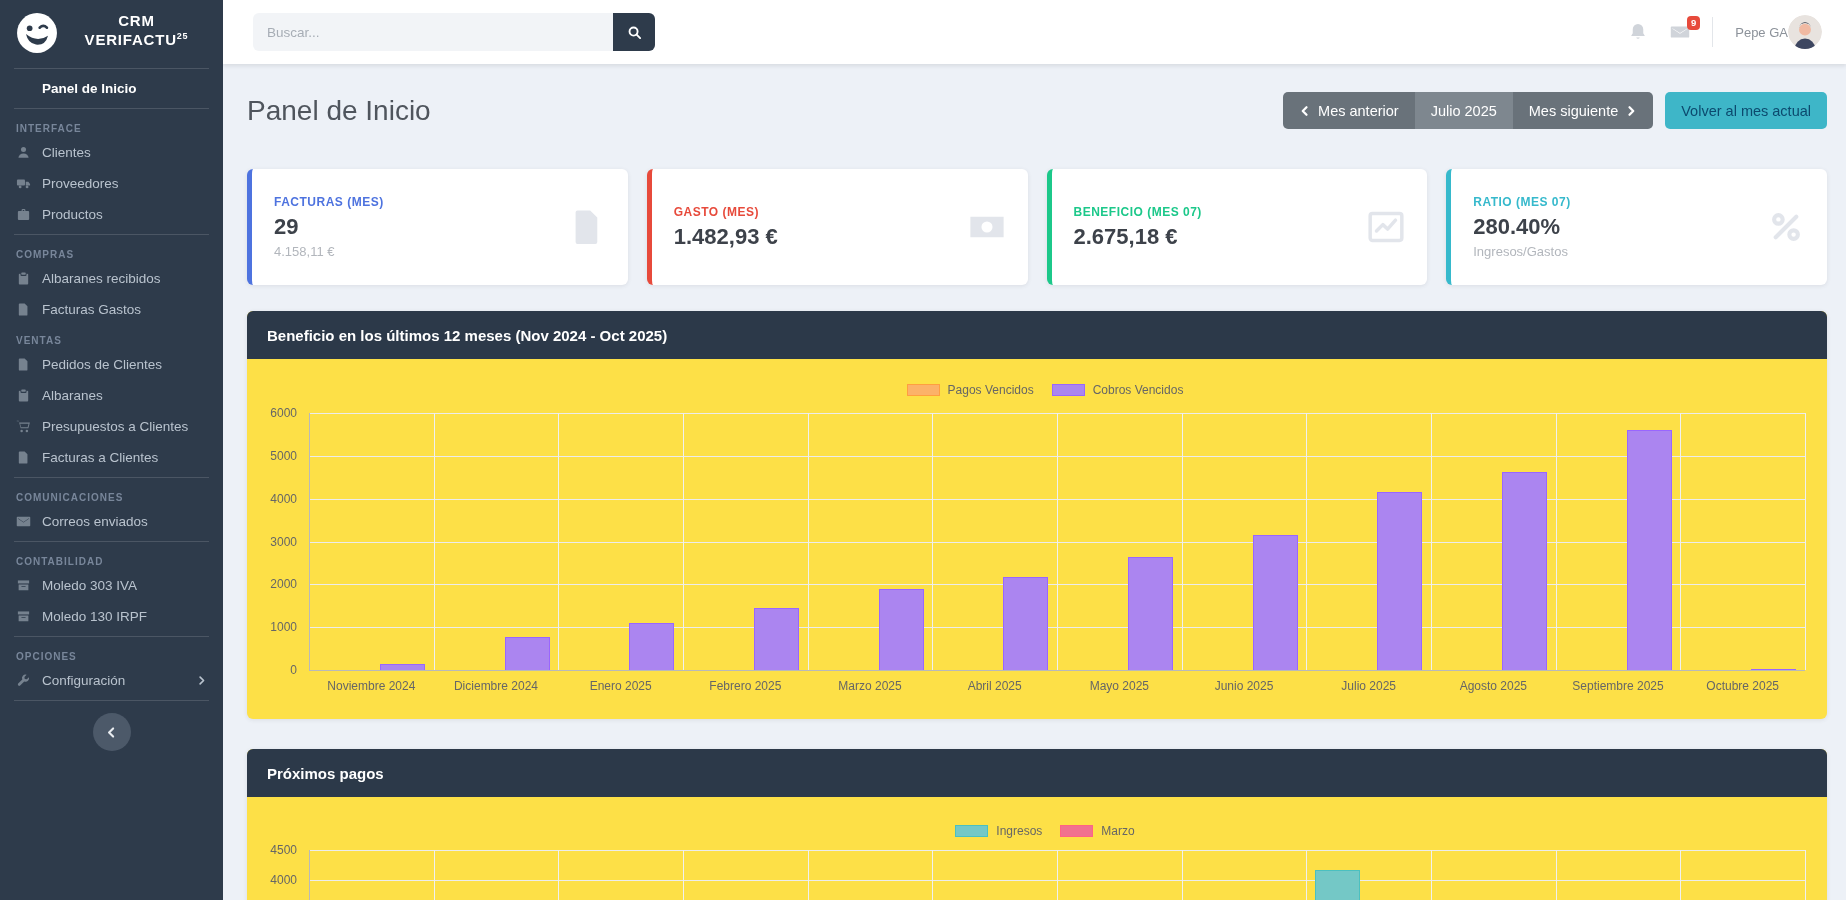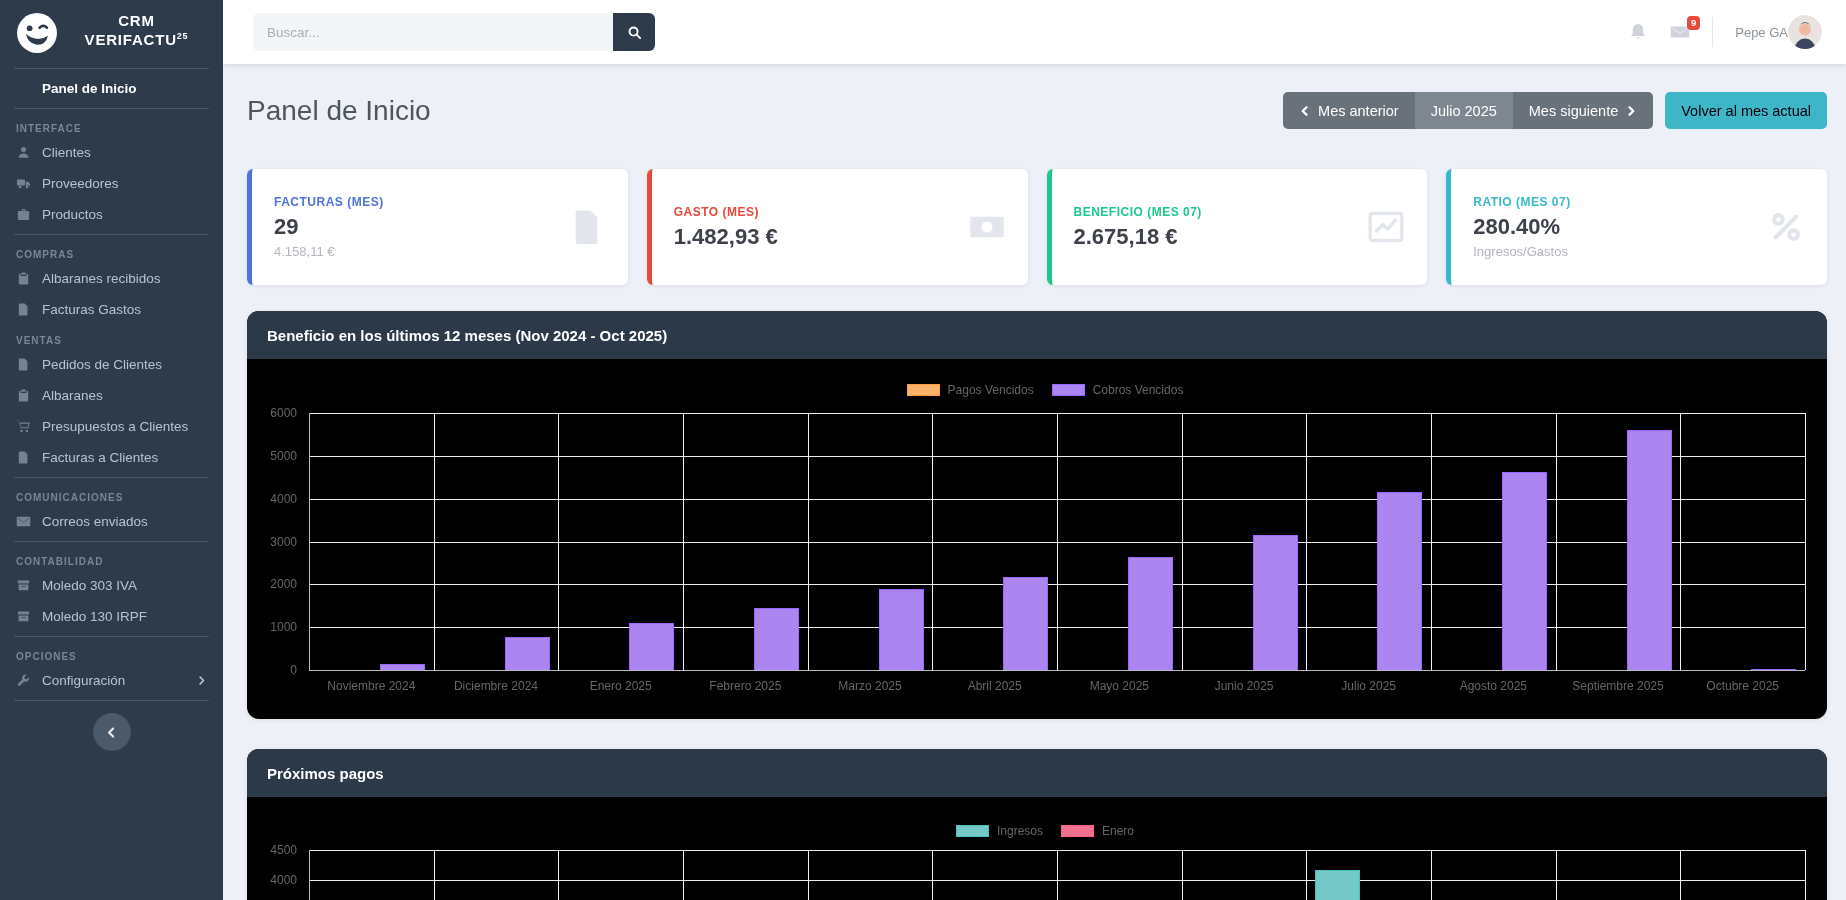--- a/index.html
+++ b/index.html
@@ -59,37 +59,37 @@
   .heading-row { display:flex; align-items:center; margin-top:28px; }
   .page-title { font-size:28px; font-weight:500; color:#4f555d; }
   .heading-actions { margin-left:auto; display:flex; gap:12px; }
   .btn-group { display:flex; border-radius:5px; overflow:hidden; }
   .seg { border:none; color:#fff; font-size:14.5px; padding:0 16px; height:37px;
          cursor:pointer; display:flex; align-items:center; gap:7px;
          font-family:"Liberation Sans", sans-serif; }
   .seg.dark { background:#69727a; }
   .seg.mid  { background:#7e878f; cursor:default; }
   .seg svg { width:12px; height:12px; }
-  .btn-teal { border:none; color:#000000; font-size:14.5px; padding:0 16px; height:37px;
+  .btn-teal { border:none; color:#0c4a6e; font-size:14.5px; padding:0 16px; height:37px;
               border-radius:5px; cursor:pointer; font-family:"Liberation Sans", sans-serif; }
 
   
   .stat-cards { display:grid; grid-template-columns:repeat(4,1fr); gap:19px; margin-top:40px; }
   .stat-card { background:#fff; border-radius:6px; height:116px; border-left:5px solid #ccc;
                box-shadow:0 1px 4px rgba(58,59,69,.10); display:flex; align-items:center;
                padding:0 22px; }
   .stat-body { flex:1; }
   .stat-label { font-size:12px; font-weight:bold; letter-spacing:.5px; margin-bottom:5px; }
   .stat-value { font-size:22px; font-weight:bold; color:#3d424a; }
   .stat-sub { font-size:13px; color:#b2b6bc; margin-top:4px; }
   .stat-icon { width:38px; height:38px; color:#e2e5eb; flex:0 0 auto; }
   .stat-icon svg { width:100%; height:100%; display:block; }
 
   
-  .chart-card { background:#000000; border-radius:12px; box-shadow:0 1px 4px rgba(58,59,69,.10);
+  .chart-card { background:#fde047; border-radius:6px; box-shadow:0 1px 4px rgba(58,59,69,.10);
                 overflow:hidden; }
   .chart-card.first { margin-top:26px; }
   .chart-card.second { margin-top:30px; height:450px; }
   .chart-header { background:#2c3949; color:#fff; height:48px; display:flex;
                   align-items:center; padding:0 20px; font-size:15px; font-weight:bold; }
   .chart-body { position:relative; height:360px; }
   .chart-card.second .chart-body { height:402px; }
   .chart-legend { position:absolute; left:16px; right:0; display:flex; justify-content:center;
                   gap:18px; font-size:12px; color:#666; }
   .legend-item { display:flex; align-items:center; gap:8px; cursor:pointer; }
@@ -465,21 +465,21 @@
   <section class="chart-card second" id="chart2">
     <div class="chart-header">Próximos pagos</div>
     <div class="chart-body">
         <div class="chart-legend" style="top: 27px;">
           <span class="legend-item">
             <span class="legend-swatch" style="background: rgb(116, 200, 198); border: 1px solid rgb(75, 192, 192);"></span>
             <span>Ingresos</span>
           </span>
           <span class="legend-item">
             <span class="legend-swatch" style="background: rgb(241, 113, 143); border: 1px solid rgb(255, 99, 132);"></span>
-            <span>Enero</span>
+            <span>Marzo</span>
           </span>
         </div>
         <div class="chart-plot" style="left: 62px; top: 53px; width: 1496px; height: 266px;">
           <div class="hgrid" style="top: 59.1111px;"></div>
           <div class="ytick" style="top: 52.1111px;">3500</div>
           <div class="hgrid" style="top: 29.5556px;"></div>
           <div class="ytick" style="top: 22.5556px;">4000</div>
           <div class="hgrid" style="top: 0px;"></div>
           <div class="ytick" style="top: -7px;">4500</div>
           <div class="vgrid axis" style="left: 0px;"></div>

